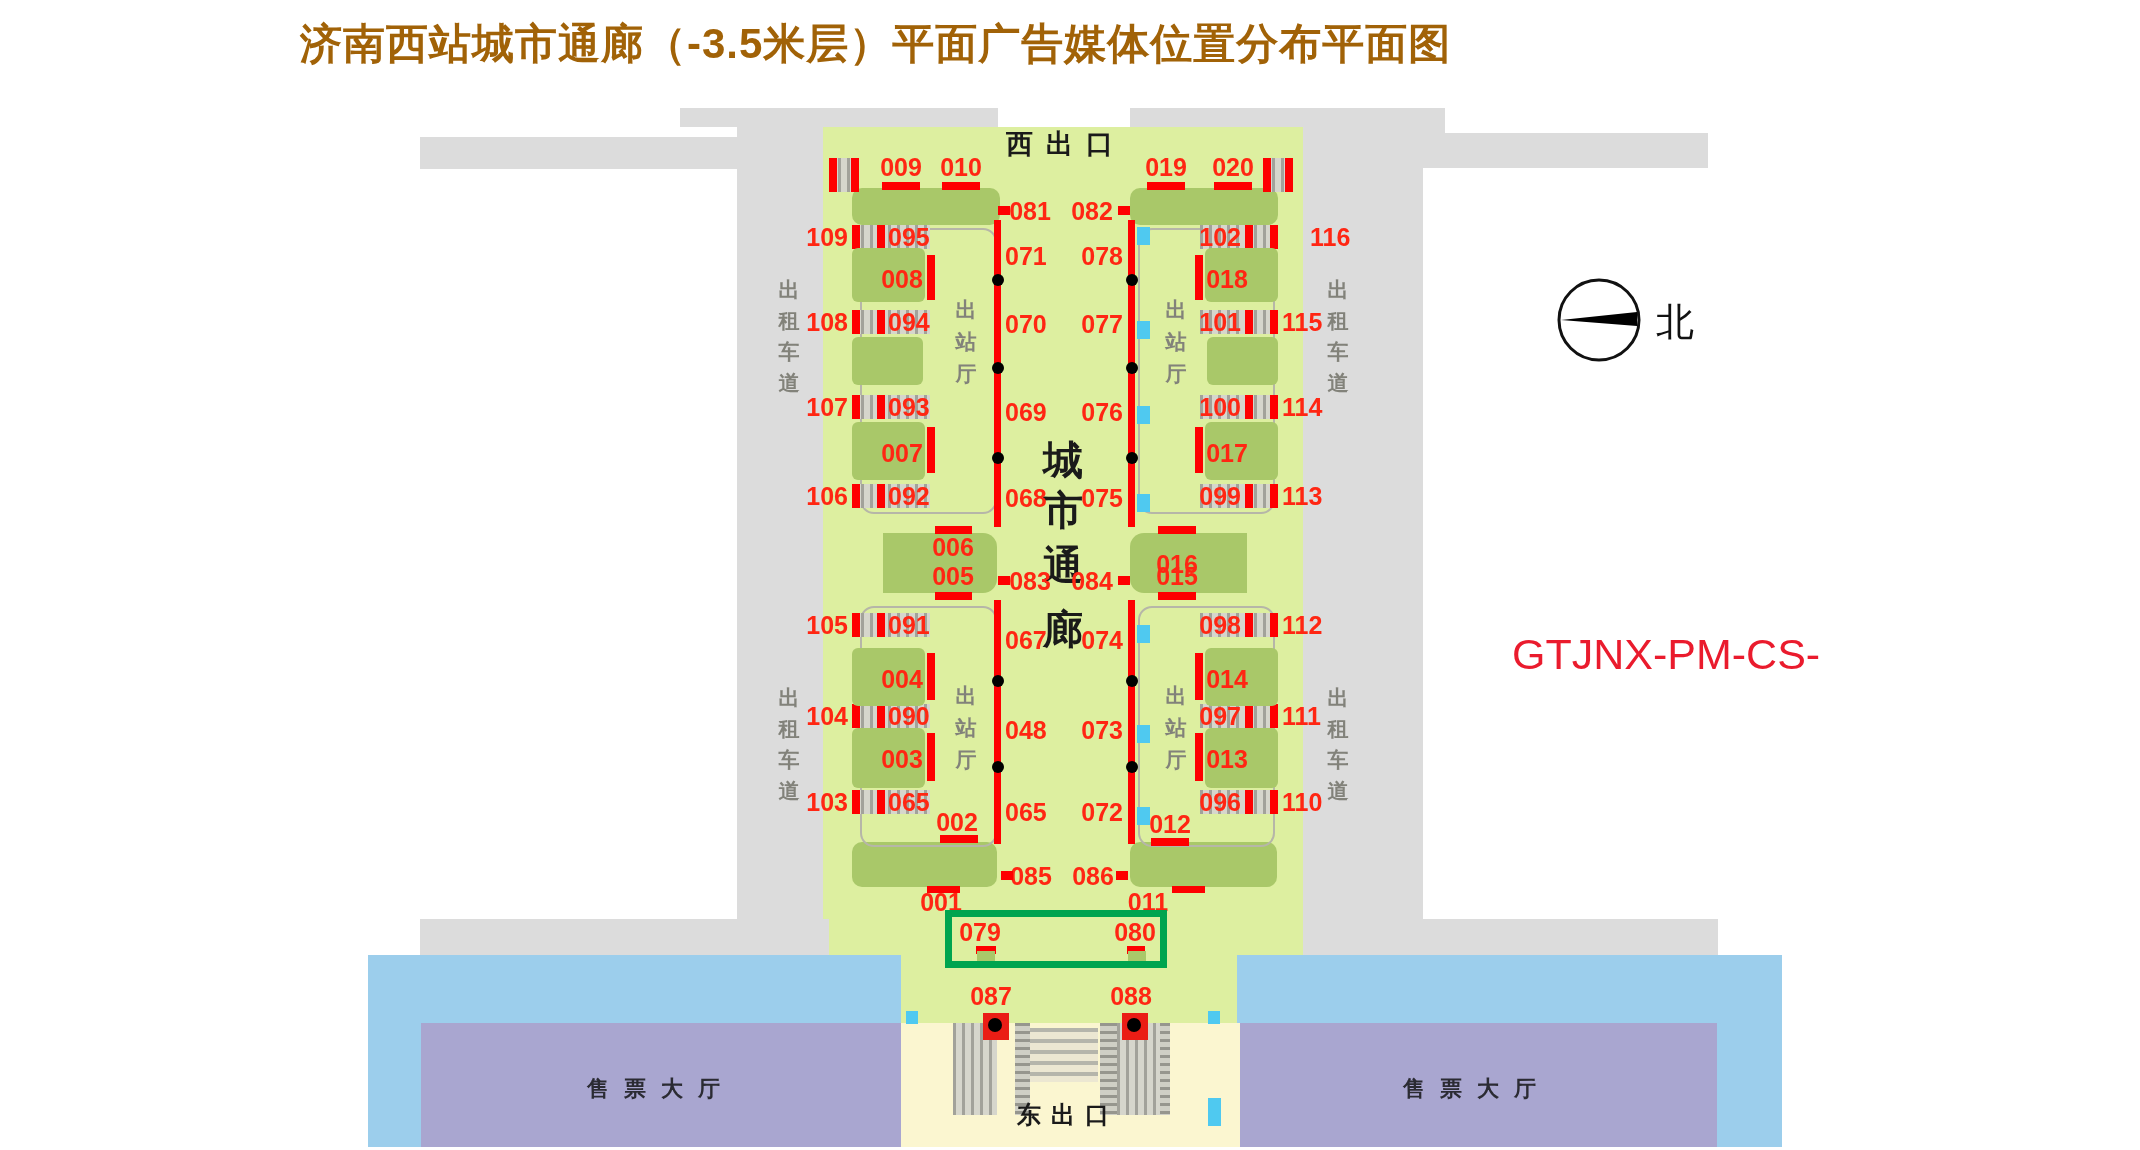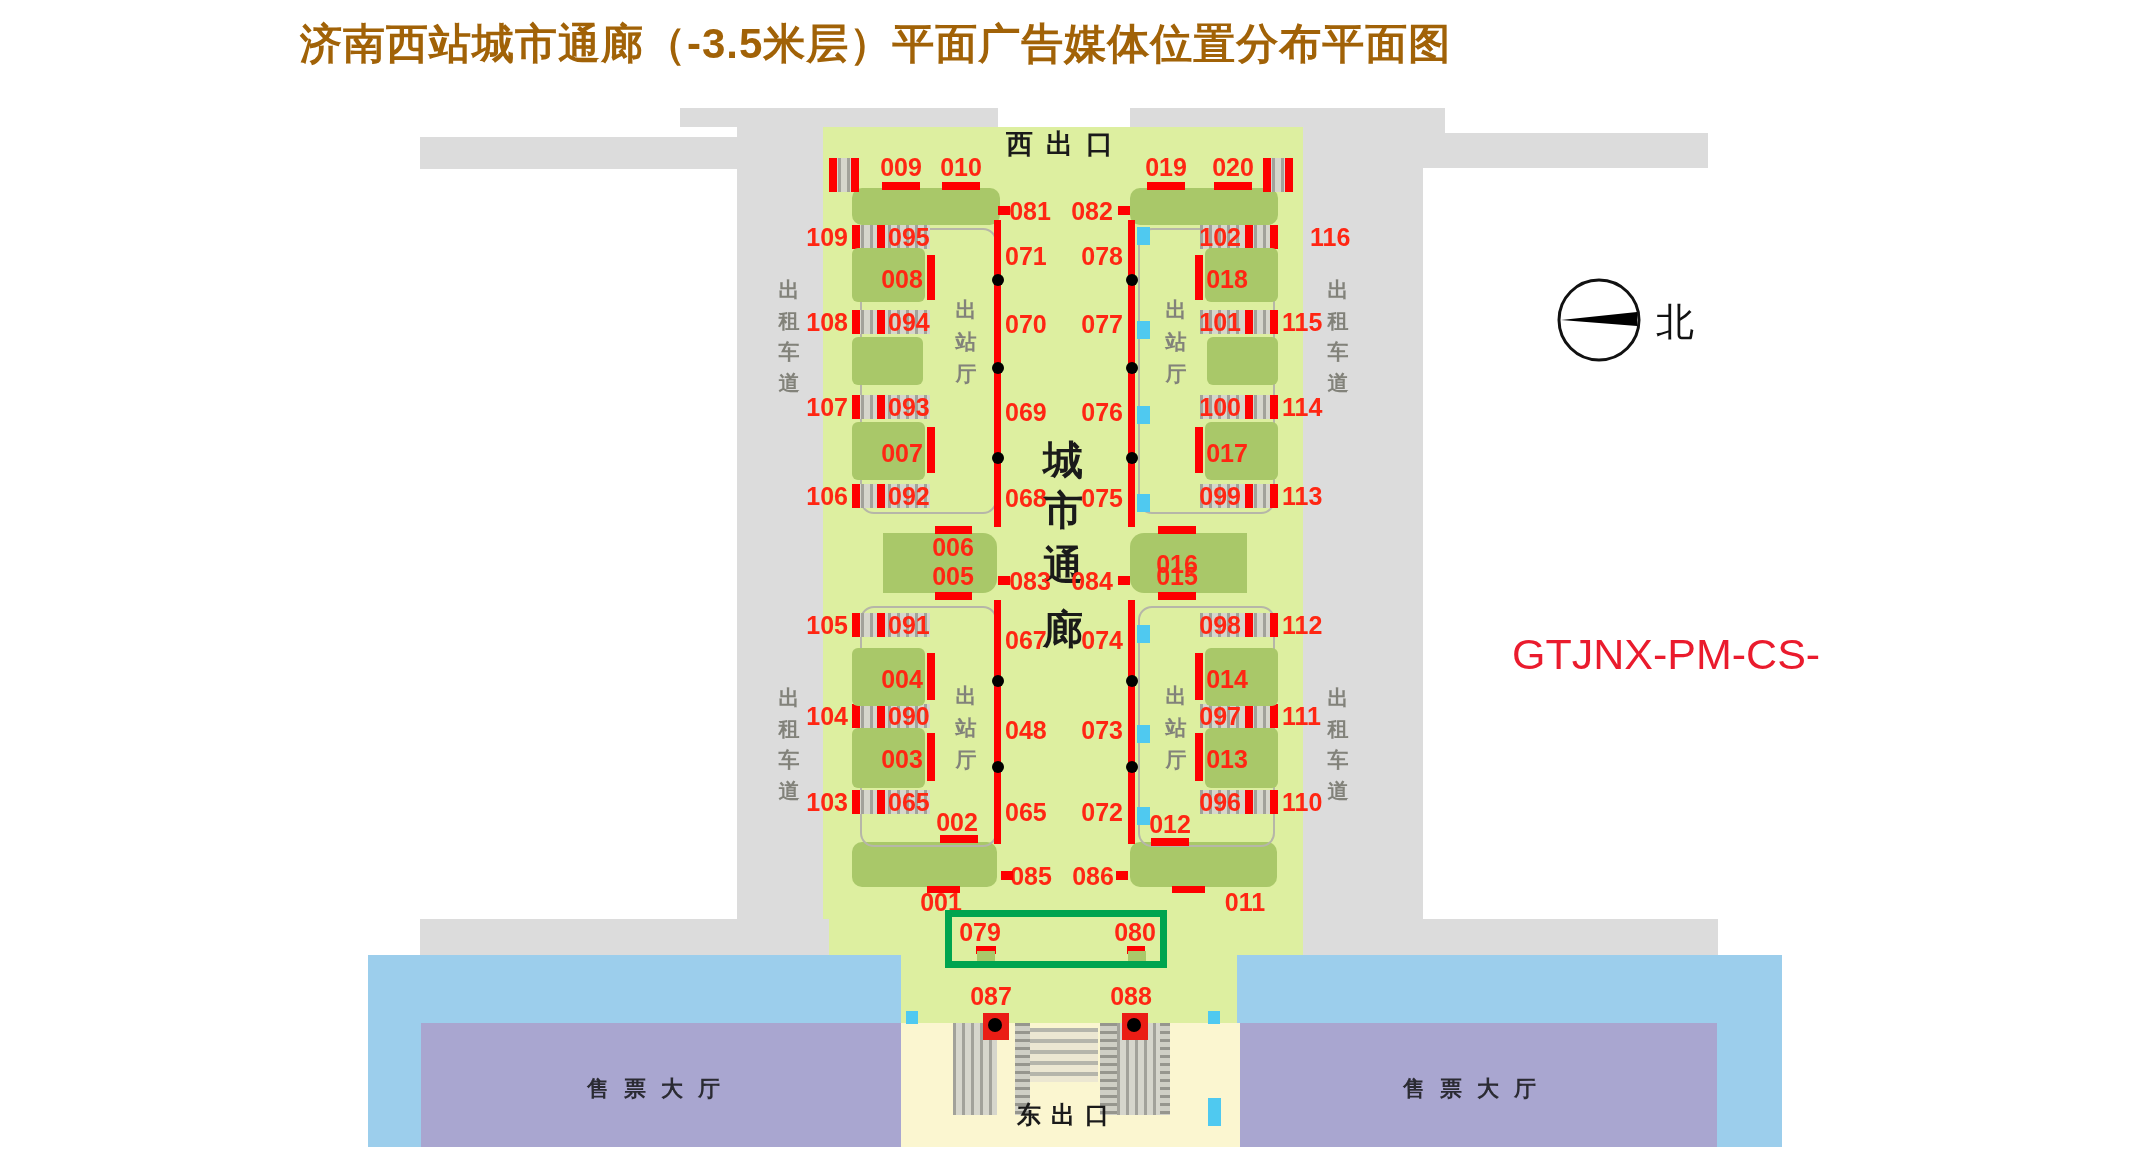--- a/index.html
+++ b/index.html
@@ -282,21 +282,21 @@
     <div class="abs redbar" style="left: 1147px; top: 182px; width: 38px; height: 8px;"></div>
     <div class="abs num ctr" style="left: 1233px; top: 167px;">020</div>
     <div class="abs redbar" style="left: 1214px; top: 182px; width: 38px; height: 8px;"></div>
     <div class="abs num ctr" style="left: 957px; top: 822px;">002</div>
     <div class="abs redbar" style="left: 940px; top: 835px; width: 38px; height: 8px;"></div>
     <div class="abs num ctr" style="left: 1170px; top: 824px;">012</div>
     <div class="abs redbar" style="left: 1151px; top: 838px; width: 38px; height: 8px;"></div>
     <div class="abs redbar" style="left: 927px; top: 886px; width: 33px; height: 7px;"></div>
     <div class="abs num ctr" style="left: 941px; top: 902px;">001</div>
     <div class="abs redbar" style="left: 1172px; top: 886px; width: 33px; height: 7px;"></div>
-    <div class="abs num ctr" style="left: 1245px; top: 902px;">011</div>
+    <div class="abs num ctr" style="left: 1148px; top: 902px;">011</div>
     <div class="abs num ctr" style="left: 980px; top: 932px;">079</div>
     <div class="abs redbar" style="left: 976px; top: 946px; width: 20px; height: 8px;"></div>
     <div class="abs num ctr" style="left: 1135px; top: 932px;">080</div>
     <div class="abs redbar" style="left: 1127px; top: 946px; width: 18px; height: 8px;"></div>
     <div class="abs dgreen" style="left: 977px; top: 951px; width: 18px; height: 14px;"></div>
     <div class="abs dgreen" style="left: 1128px; top: 951px; width: 18px; height: 14px;"></div>
     <div class="abs num ctr" style="left: 991px; top: 996px;">087</div>
     <div class="abs num ctr" style="left: 1131px; top: 996px;">088</div>
     <div class="abs " id="green-box" style="left: 945px; top: 910px; width: 222px; height: 58px;"></div>
     <div class="abs hatch" style="left: 953px; top: 1023px; width: 44px; height: 92px;"></div>

